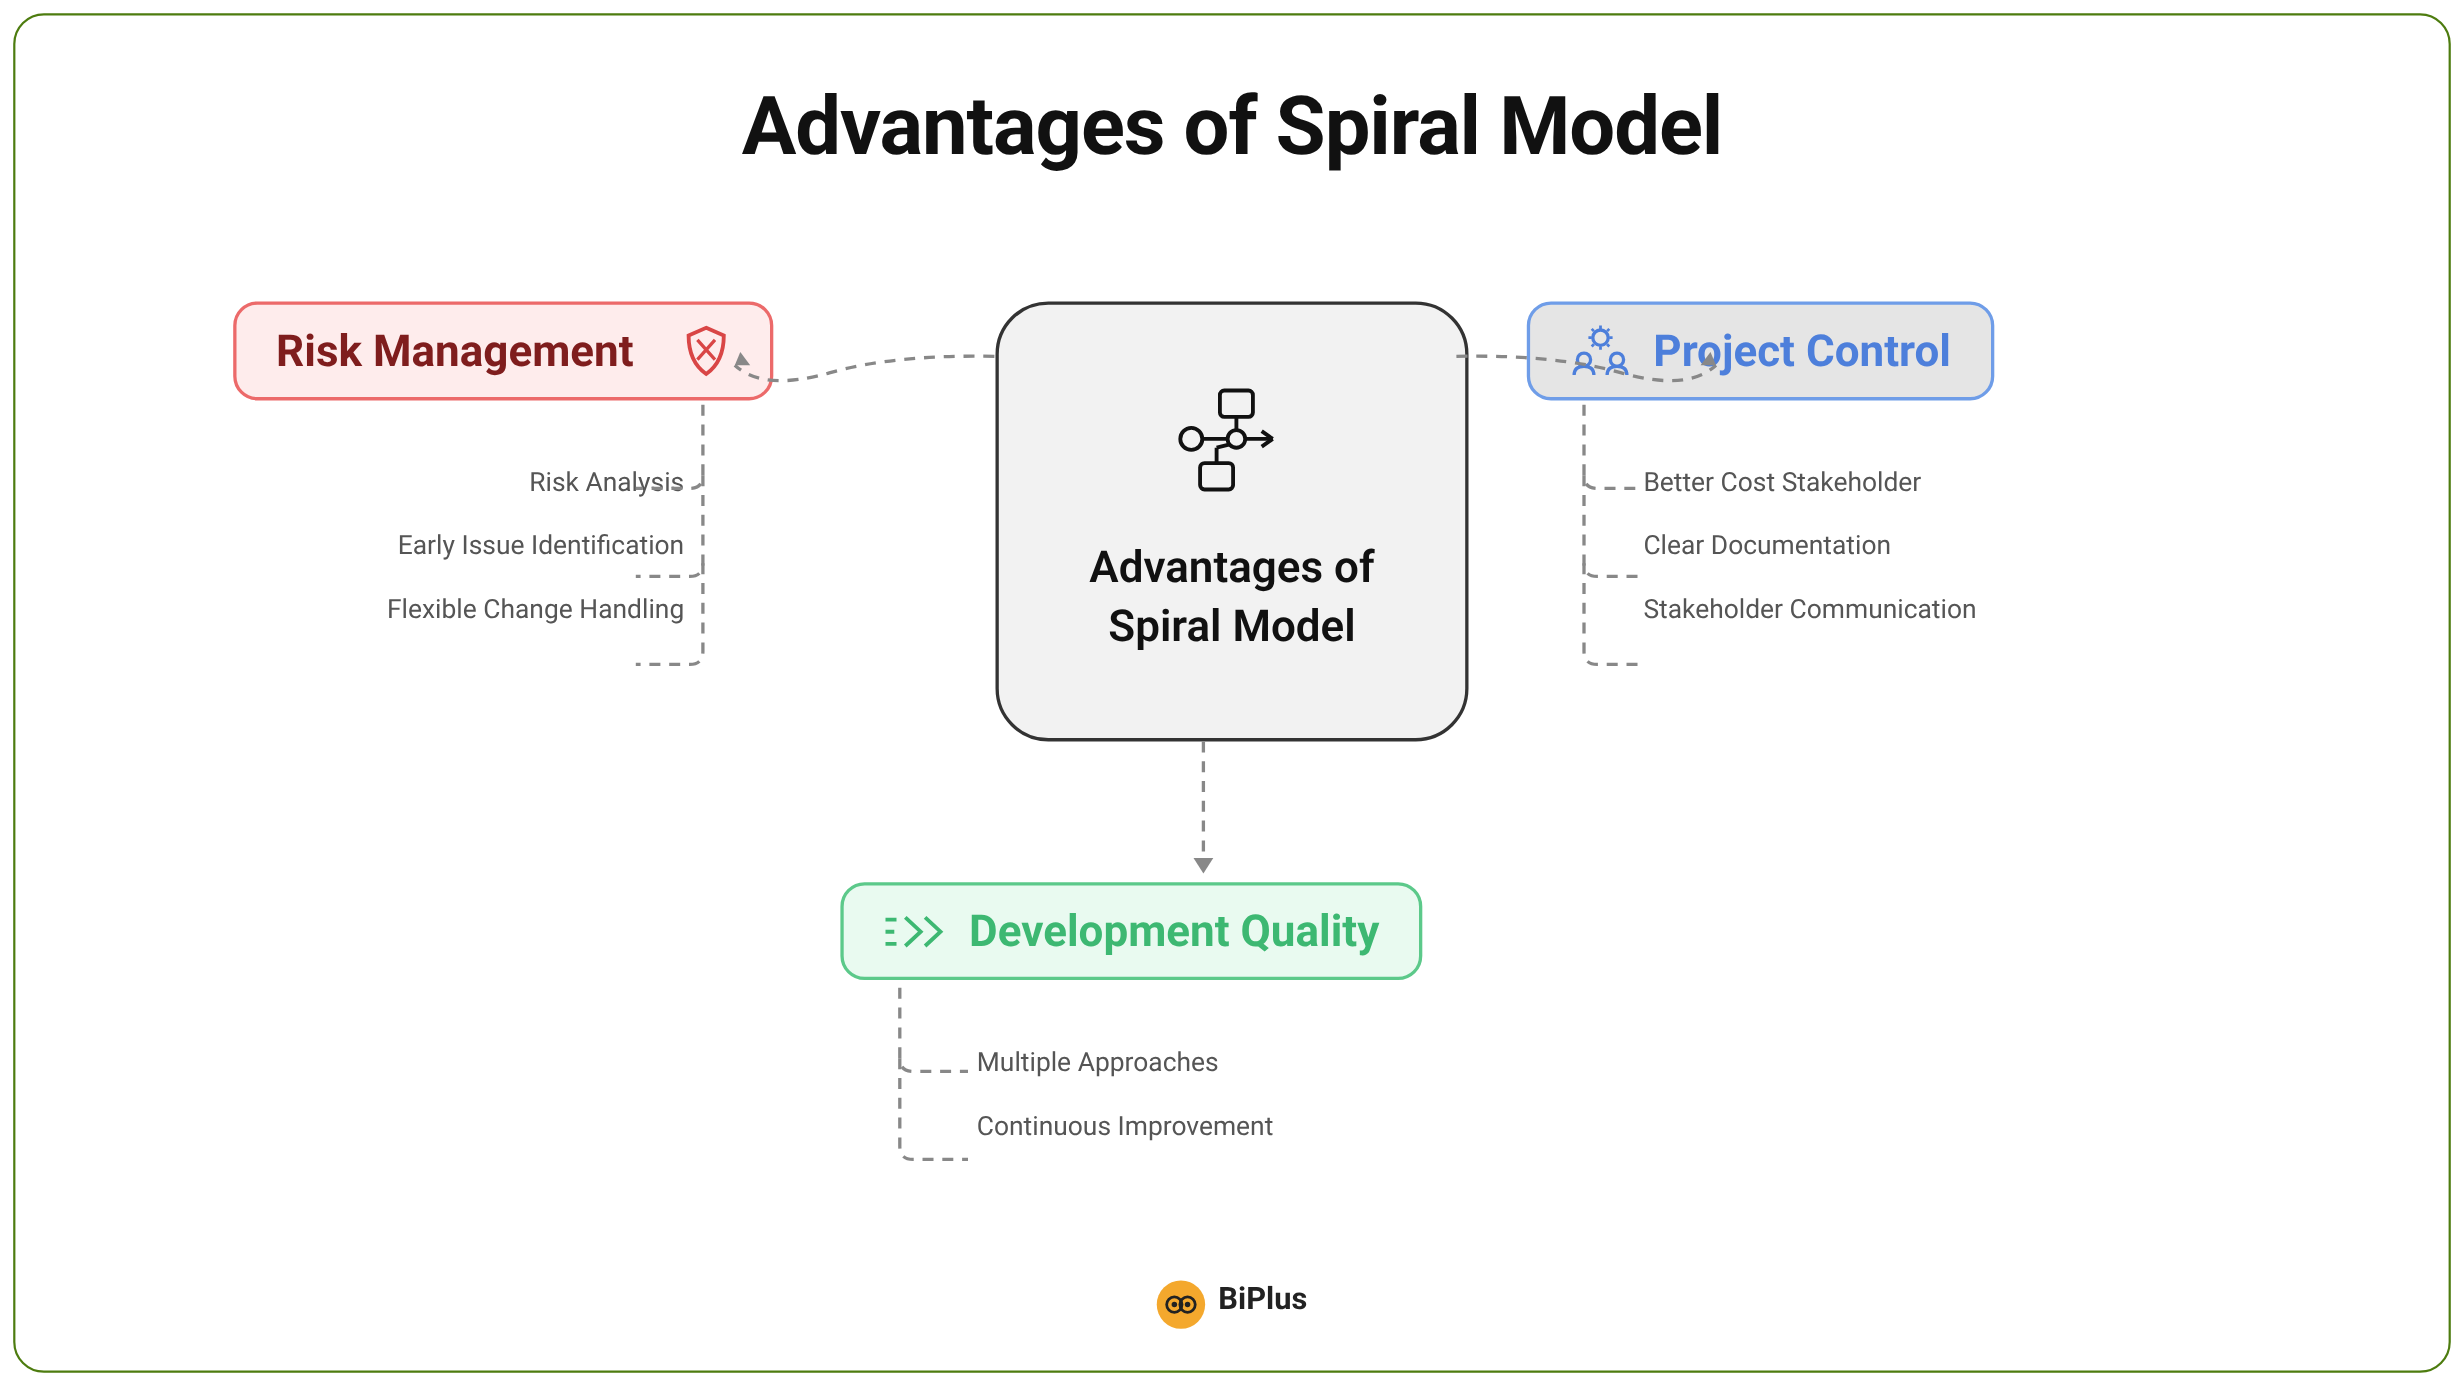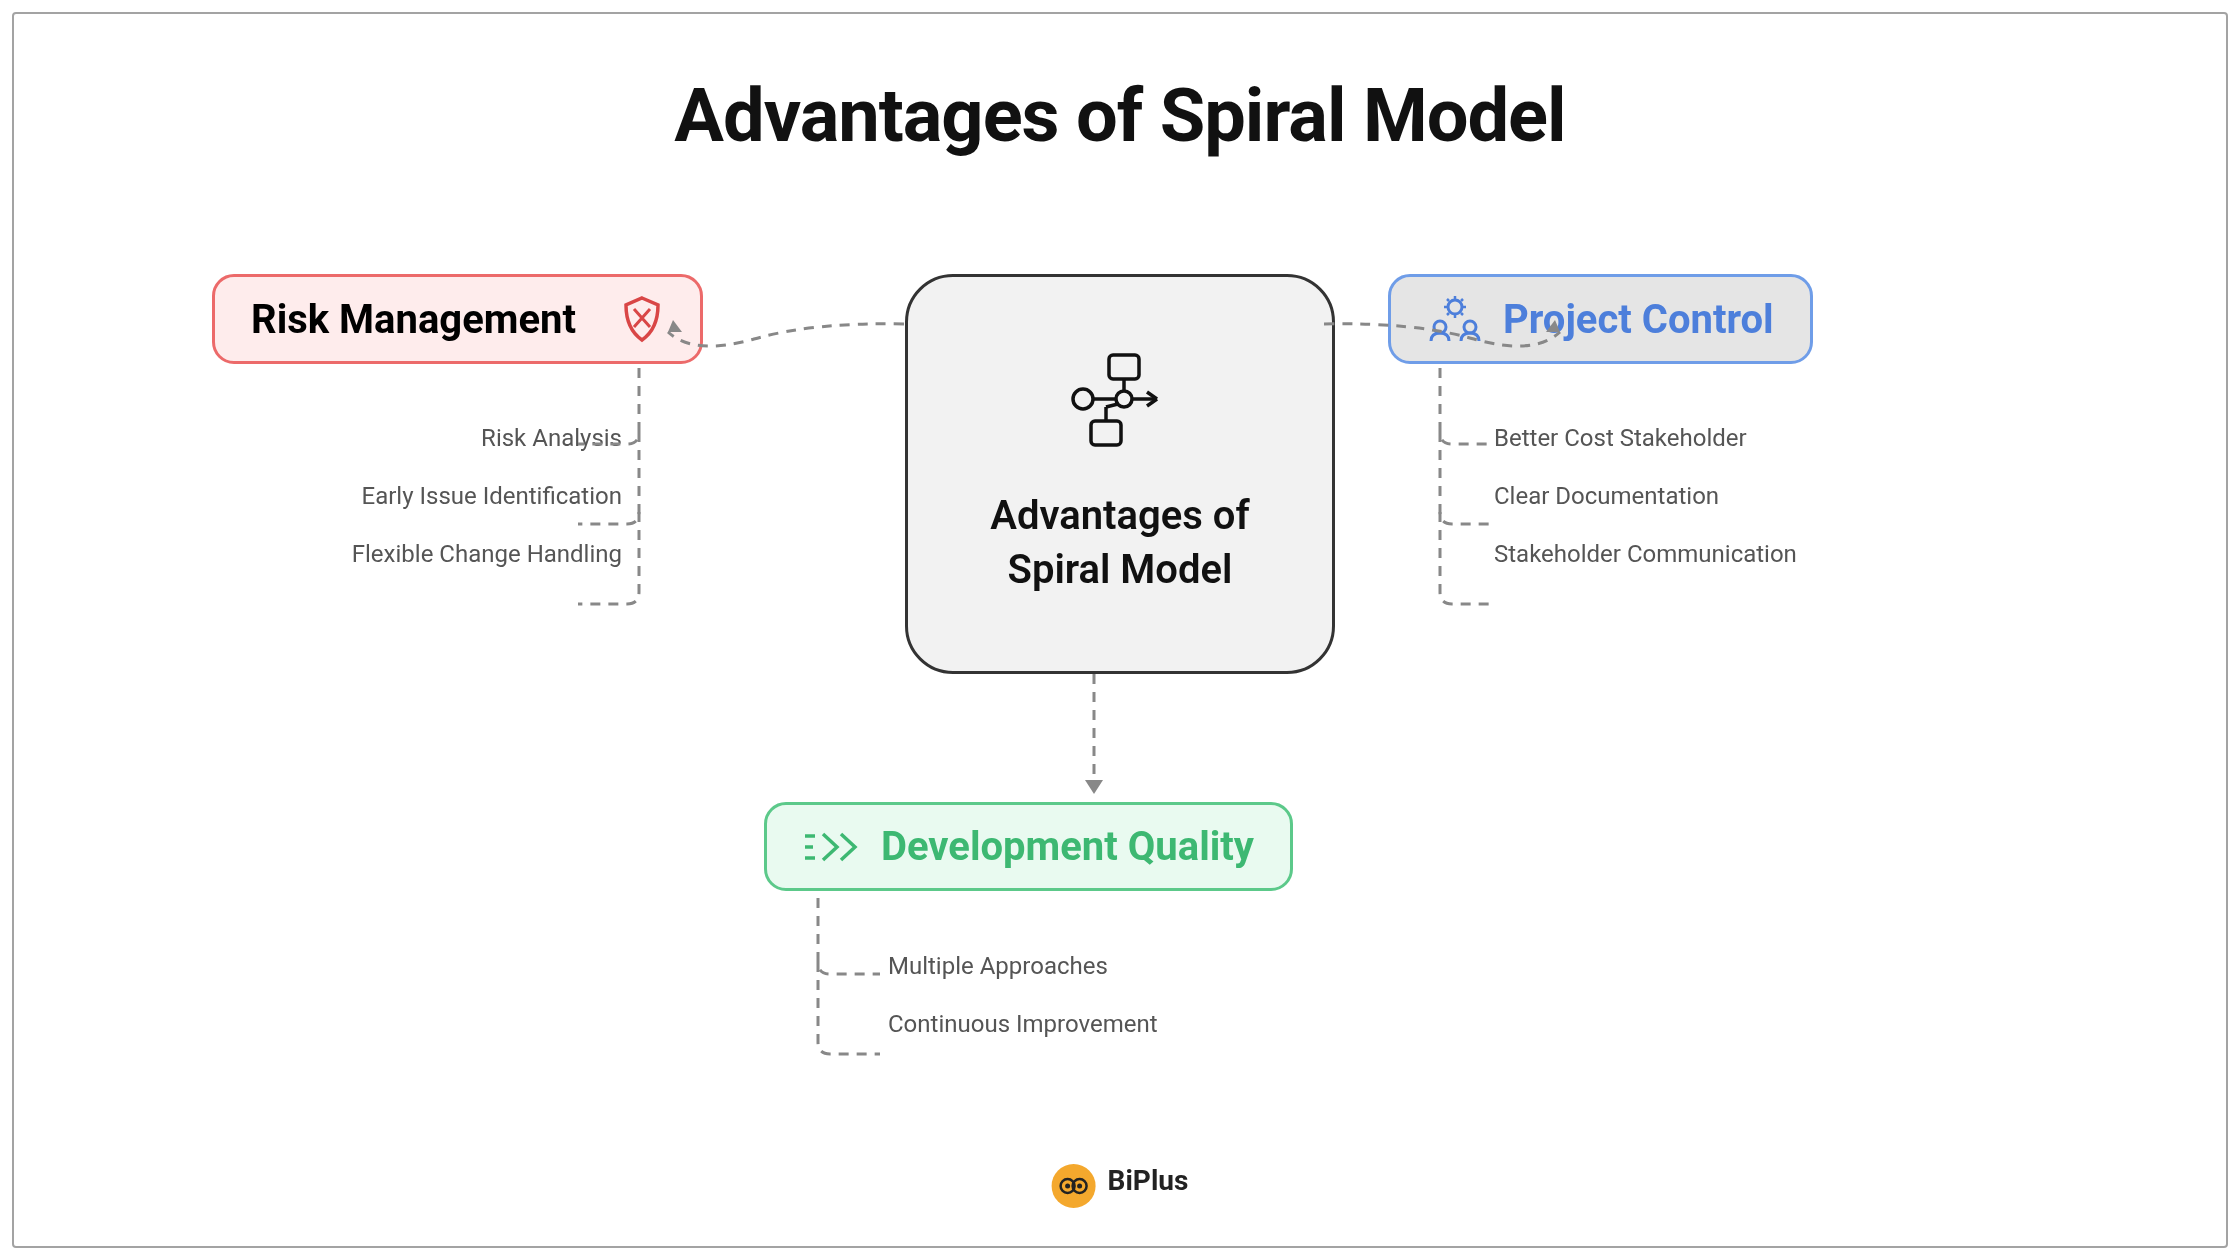--- a/index.html
+++ b/index.html
@@ -6,22 +6,22 @@
 body {
   font-family: -apple-system, BlinkMacSystemFont, 'Segoe UI', Roboto, sans-serif;
   background: #fff;
   width: 2240px;
   height: 1260px;
   padding: 12px;
 }
 .frame {
   width: 100%;
   height: 100%;
-  border: 2px solid #a3a3a3;
-  border-radius: 4px;
+  border: 2px solid #4d7c0f;
+  border-radius: 28px;
   position: relative;
   background: #fff;
 }
 .title {
   position: absolute;
   top: 58px;
   left: 50%;
   transform: translateX(-50%);
   font-size: 74px;
   font-weight: 700;
@@ -61,21 +61,21 @@
   display: flex;
   align-items: center;
   gap: 20px;
   border: 3px solid;
 }
 .risk-box {
   left: 198px;
   top: 260px;
   background: #feecec;
   border-color: #ec6a6a;
-  color: #000000;
+  color: #7f1d1d;
   gap: 44px;
 }
 .project-box {
   left: 1374px;
   top: 260px;
   background: #e5e5e5;
   border-color: #6f9de8;
   color: #4d7fdb;
 }
 .dev-box {

